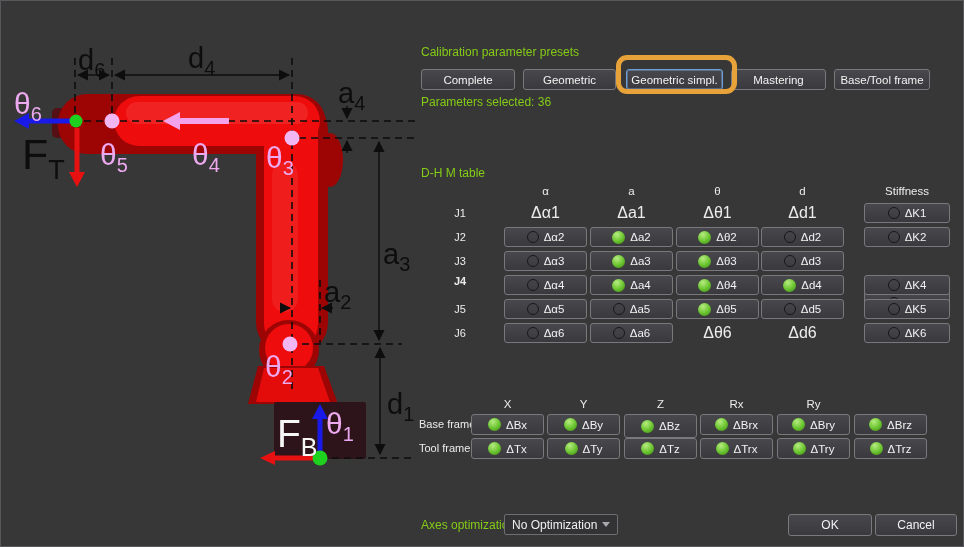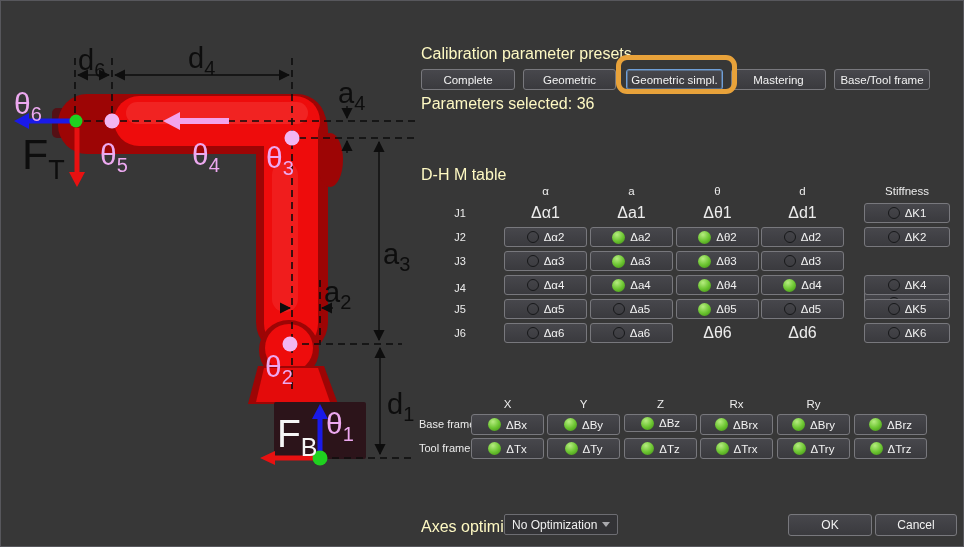--- a/index.html
+++ b/index.html
@@ -29,21 +29,21 @@
   text{font-family:"Liberation Sans",sans-serif}
   .dimtxt{fill:var(--dim-black);font-size:29px}
   .dimtxt .sub{font-size:20px}
   .theta{fill:var(--label-violet);font-size:30px}
   .theta .sub{font-size:20px}
   .ftool{fill:var(--dim-black);font-size:43px}
   .ftool .sub{font-size:27px}
   .fbase{fill:#f6f6f6;font-size:39px}
   .fbase .sub{font-size:25px}
   
-  .panel-label{position:absolute;font-size:16px;color:#fef9c3;white-space:nowrap}
+  .panel-label{position:absolute;font-size:12px;color:#84cc16;white-space:nowrap}
   .btn{
     position:absolute;height:21px;display:flex;align-items:center;justify-content:center;
     background:linear-gradient(180deg,#47474c 0%,#3a3a3e 100%);
     border:1px solid #78787d;border-radius:3px;font-size:11.5px;color:#f2f2f2;cursor:default;white-space:nowrap;
   }
   .btn.focused{border-color:var(--focus-blue);box-shadow:inset 0 0 0 1px rgba(111,159,216,.45)}
   .ring{position:absolute;left:616px;top:55px;width:121px;height:39px;border:5px solid var(--highlight-orange);
         border-radius:11px;pointer-events:none;z-index:6}
   .param-btn{gap:5px;padding:0 16px}
   .param-text{position:absolute;display:flex;align-items:center;justify-content:center;font-size:16px;color:#ececec}
@@ -210,21 +210,21 @@
         <span>Δθ3</span>
       </div>
       <div class="btn param-btn" style="left: 761px; top: 251px; width: 83px; height: 20px;">
         <span class="radio"></span>
         <span>Δd3</span>
       </div>
       <div class="btn param-btn" style="left: 864px; top: 251px; width: 86px; height: 24px; margin-top: 40px;">
         <span class="radio"></span>
         <span>ΔK3</span>
       </div>
-      <div class="row-label" style="left: 436px; top: 278px; width: 48px; height: 20px;">J4</div>
+      <div class="row-label" style="left: 436px; top: 271px; width: 48px; height: 20px; font-weight: bold;">J4</div>
       <div class="btn param-btn" style="left: 504px; top: 275px; width: 83px; height: 20px;">
         <span class="radio"></span>
         <span>Δα4</span>
       </div>
       <div class="btn param-btn" style="left: 590px; top: 275px; width: 83px; height: 20px;">
         <span class="radio on"></span>
         <span>Δa4</span>
       </div>
       <div class="btn param-btn" style="left: 676px; top: 275px; width: 83px; height: 20px;">
         <span class="radio on"></span>
@@ -285,21 +285,21 @@
       <div class="col-header" style="position: absolute; left: 854px; top: 398px; width: 73px; margin-top: 40px;">Rz</div>
       <div class="side-label" style="left: 419px; top: 414px;">Base frame</div>
       <div class="btn param-btn" style="left: 471px; top: 414px; width: 73px; height: 21px;">
         <span class="radio on"></span>
         <span>ΔBx</span>
       </div>
       <div class="btn param-btn" style="left: 547px; top: 414px; width: 73px; height: 21px;">
         <span class="radio on"></span>
         <span>ΔBy</span>
       </div>
-      <div class="btn param-btn" style="left: 624px; top: 414px; width: 73px; height: 18px;">
+      <div class="btn param-btn" style="left: 624px; top: 414px; width: 73px; height: 24px;">
         <span class="radio on"></span>
         <span>ΔBz</span>
       </div>
       <div class="btn param-btn" style="left: 700px; top: 414px; width: 73px; height: 21px;">
         <span class="radio on"></span>
         <span>ΔBrx</span>
       </div>
       <div class="btn param-btn" style="left: 777px; top: 414px; width: 73px; height: 21px;">
         <span class="radio on"></span>
         <span>ΔBry</span>

